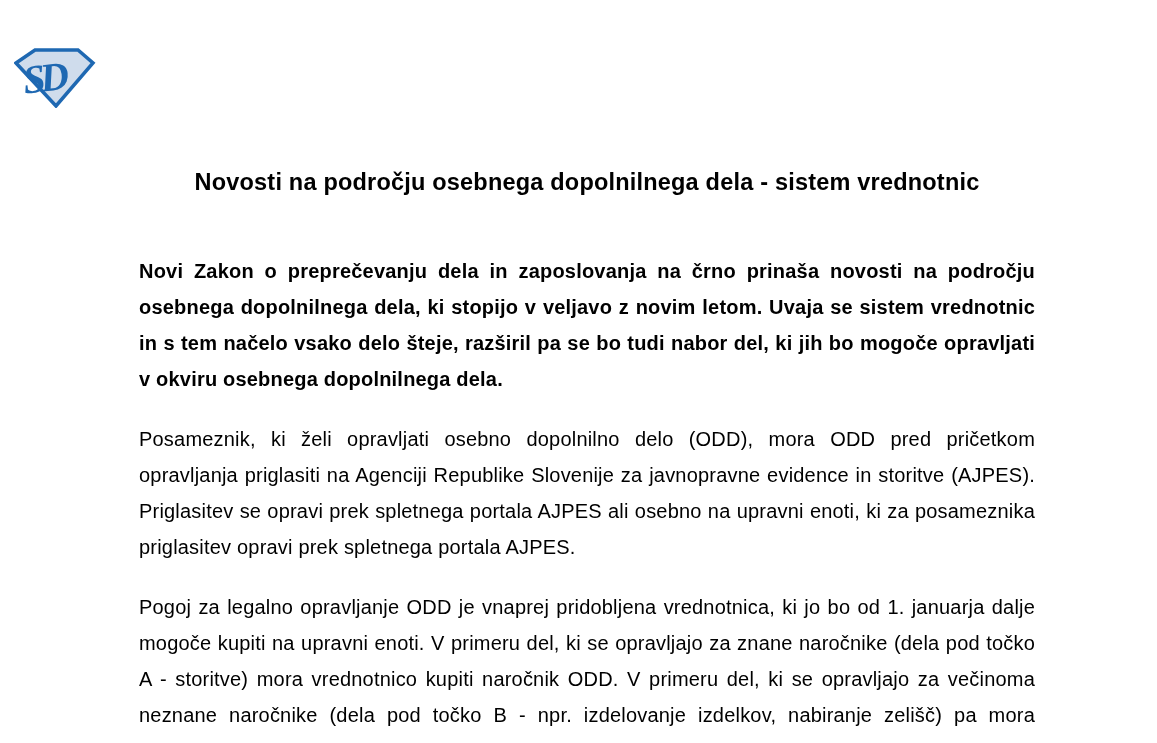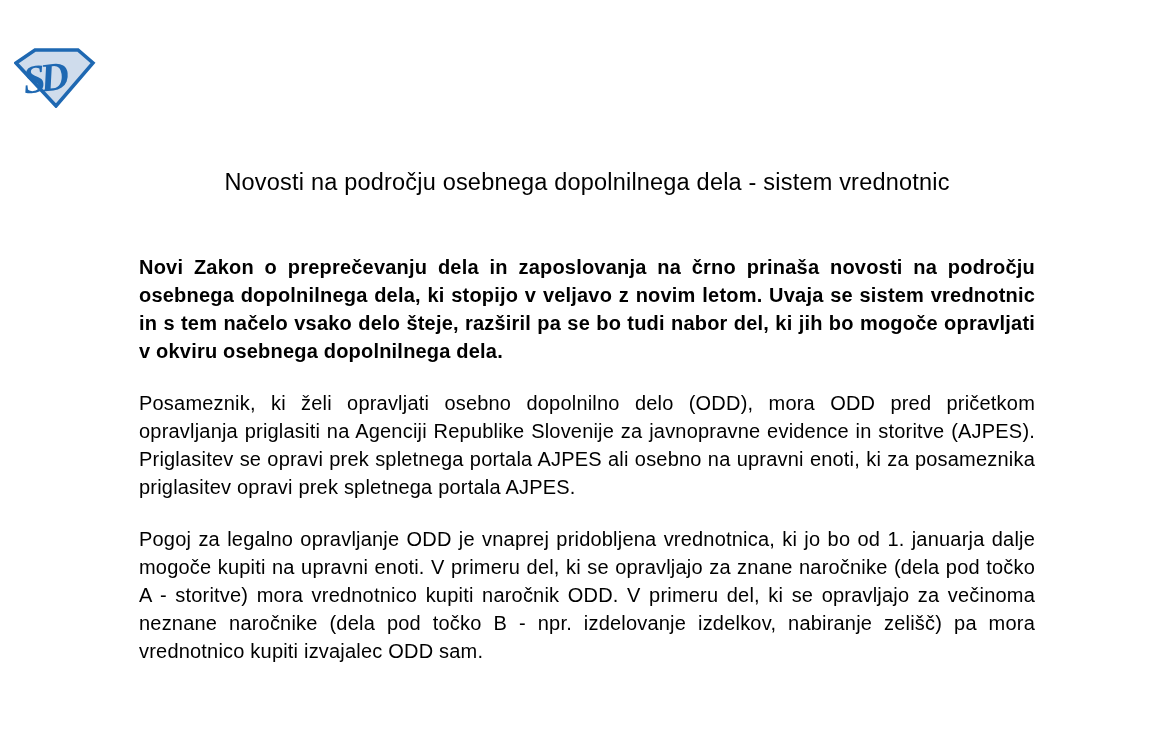--- a/index.html
+++ b/index.html
@@ -24,30 +24,30 @@
     height: 60px;
   }
   .content {
     position: absolute;
     left: 139px;
     top: 166px;
     width: 896px;
   }
   .doc-title {
     font-size: 23.5px;
-    font-weight: normal;
+    font-weight: bold;
     line-height: 32px;
     text-align: center;
     letter-spacing: 0.2px;
     max-width: 820px;
     margin: 0 auto 55px auto;
   }
   .para {
     font-size: 20px;
-    line-height: 28px;
+    line-height: 36px;
     letter-spacing: 0.2px;
     text-align: justify;
     margin: 0 0 24px 0;
   }
   .para.bold {
     font-weight: bold;
   }
 </style>
 </head>
 <body>

